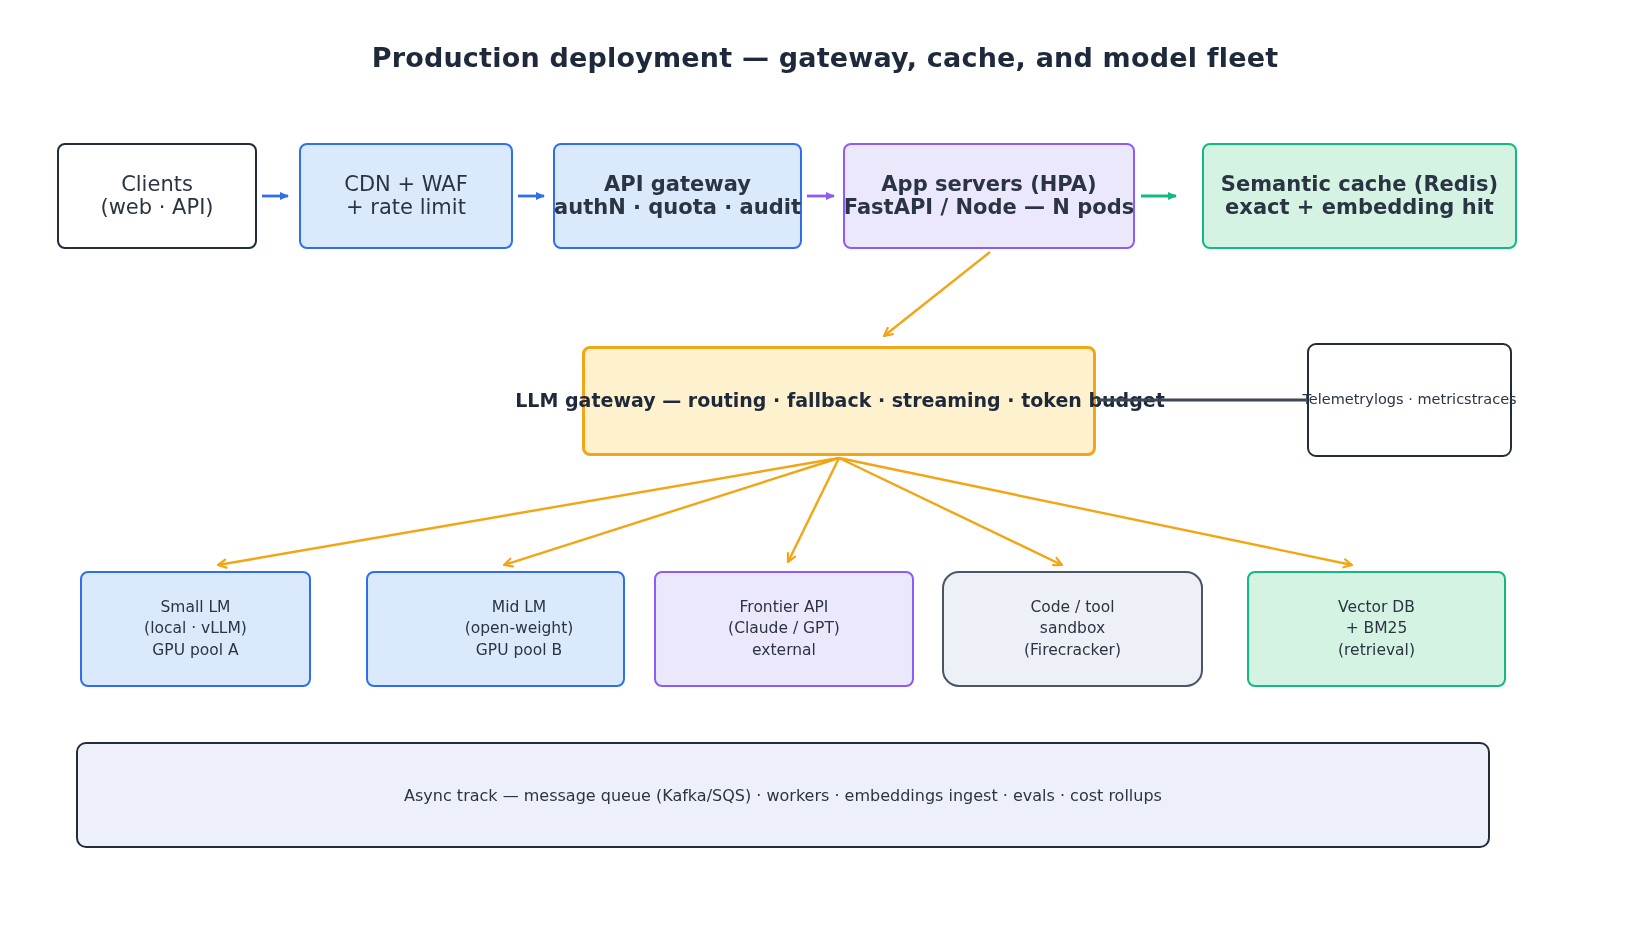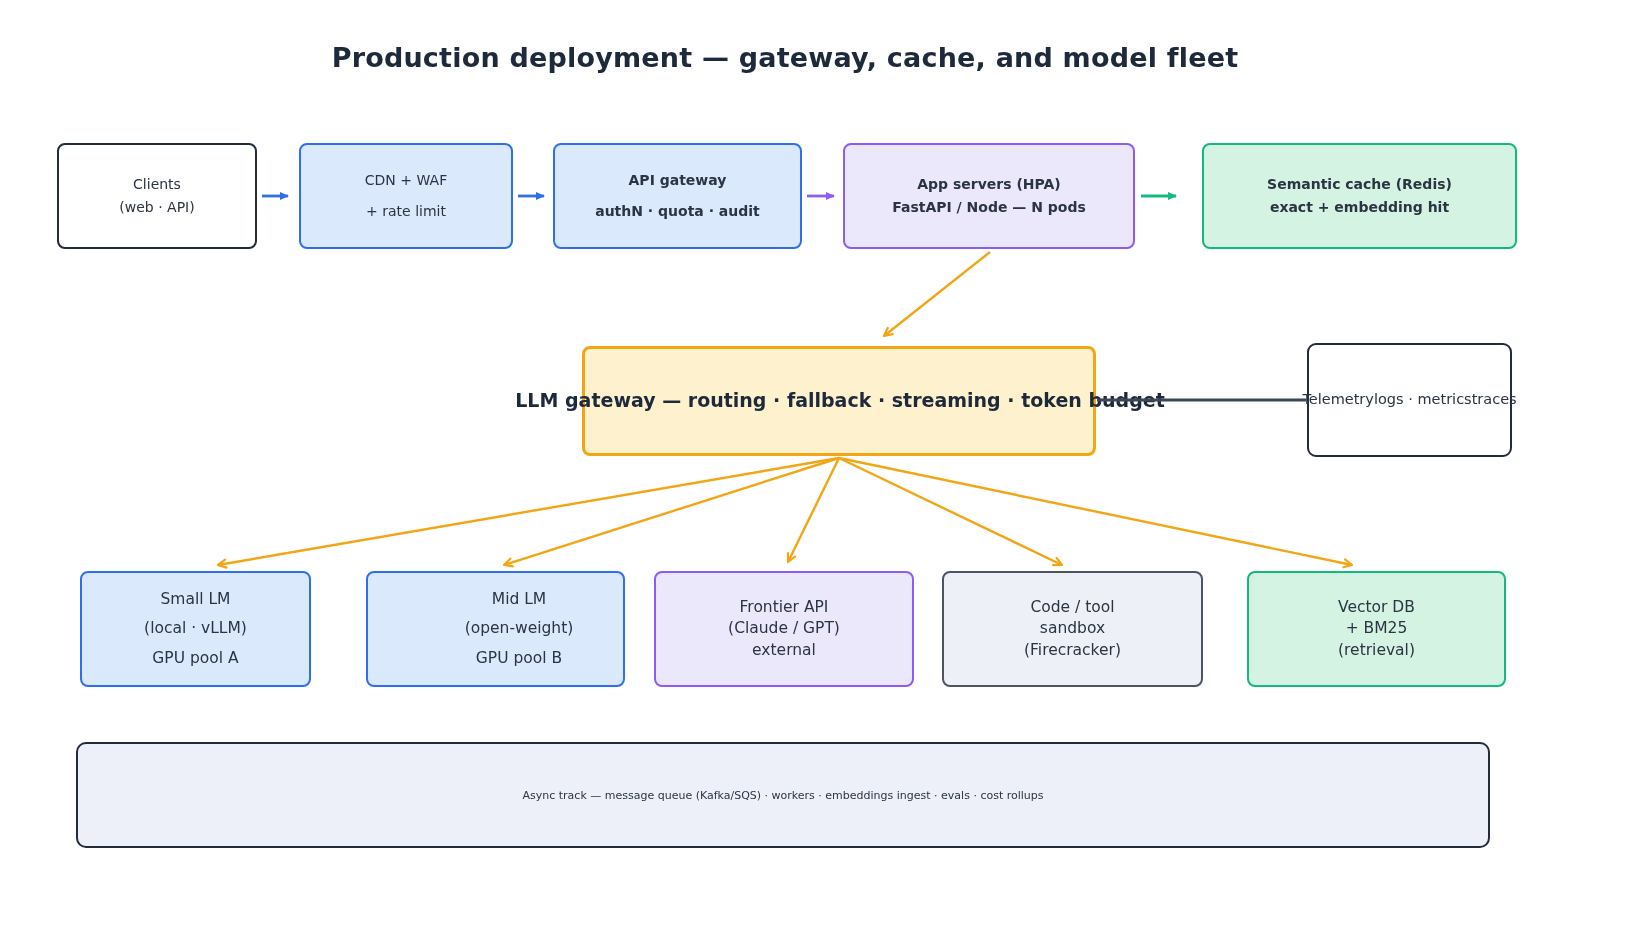--- a/index.html
+++ b/index.html
@@ -11,32 +11,32 @@
     --slate_border:#4b5563; --gray_fill:#edf0f7; --async_fill:#edf0f8;
     --edge_dark:#3d4656;
   }
   html,body{margin:0;padding:0;background:#ffffff;}
   .canvas{
     position:relative;width:1644px;height:941px;background:#fff;overflow:hidden;
     font-family:"DejaVu Sans","Liberation Sans",sans-serif;color:var(--node_text);
   }
   .title{
     position:absolute;left:0;top:42px;width:1570px;text-align:center;
-    font-size:27px;font-weight:bold;color:var(--title_text);letter-spacing:.2px;
+    font-size:27px;font-weight:bold;color:var(--title_text);letter-spacing:.2px;padding-left:40px;
   }
   .node{
     position:absolute;box-sizing:border-box;border-style:solid;border-width:2.2px;
     border-radius:8px;display:flex;flex-direction:column;justify-content:center;
     align-items:center;text-align:center;z-index:1;
   }
-  .node .ln{font-size:14px;line-height:23px;white-space:nowrap;}
+  .node .ln{font-size:21px;line-height:23px;white-space:nowrap;}
   .node.small-text .ln{font-size:15.5px;line-height:21.5px;}
   .node.bold .ln{font-weight:bold;}
   .v-dark{background:#ffffff;border-color:var(--dark_border);border-width:2.4px;}
-  .v-blue{background:var(--blue_fill);border-color:var(--blue_border);gap:8px;}
+  .v-blue{background:var(--blue_fill);border-color:var(--blue_border);}
   .v-purple{background:var(--purple_fill);border-color:var(--purple_border);}
   .v-green{background:var(--green_fill);border-color:var(--green_border);margin-left:16px;}
   .v-gray{background:var(--gray_fill);border-color:var(--slate_border);}
   .gateway-box{
     position:absolute;left:582px;top:346px;width:514px;height:110px;box-sizing:border-box;
     background:var(--orange_fill);border:3px solid var(--orange_border);border-radius:8px;z-index:1;
   }
   .gateway-label{
     position:absolute;left:482px;top:389px;width:716px;text-align:center;white-space:nowrap;
     font-size:19px;font-weight:bold;color:var(--title_text);z-index:4;
@@ -45,37 +45,37 @@
     position:absolute;left:1307px;top:343px;width:205px;height:114px;box-sizing:border-box;
     background:#fff;border:2.6px solid var(--dark_border);border-radius:9px;
     display:flex;flex-direction:row;justify-content:center;align-items:center;z-index:1;
   }
   .telemetry .ln{font-size:14.5px;line-height:19.5px;white-space:nowrap;}
   .async{
     position:absolute;left:76px;top:742px;width:1414px;height:106px;box-sizing:border-box;
     background:var(--async_fill);border:2.6px solid var(--dark_border);border-radius:10px;
     display:flex;align-items:center;justify-content:center;z-index:1;
   }
-  .async .ln{font-size:11px;white-space:nowrap;}
+  .async .ln{font-size:16px;white-space:nowrap;}
   svg.overlay{position:absolute;left:0;top:0;z-index:5;pointer-events:none;}
   .e-blue{stroke:var(--blue_border);stroke-width:2.8;}
   .e-purple{stroke:var(--purple_border);stroke-width:2.8;}
   .e-green{stroke:var(--green_border);stroke-width:2.8;}
   .e-orange{stroke:var(--orange_border);stroke-width:2.4;}
   .e-dark{stroke:var(--edge_dark);stroke-width:3;}
   
   #n-clients{left:57px;top:143px;width:200px;height:106px;}
   #n-cdn{left:299px;top:143px;width:214px;height:106px;}
   #n-apigw{left:553px;top:143px;width:249px;height:106px;}
   #n-app{left:843px;top:143px;width:292px;height:106px;}
   #n-cache{left:1186px;top:143px;width:315px;height:106px;}
   #n-small{left:80px;top:571px;width:231px;height:116px;}
   #n-mid{left:366px;top:571px;width:259px;height:116px;padding-left:47px;}
   #n-frontier{left:654px;top:571px;width:260px;height:116px;}
-  #n-sandbox{left:942px;top:571px;width:261px;height:116px;}
+  #n-sandbox{left:942px;top:571px;width:261px;height:116px;border-radius:17px;}
   #n-vector{left:1231px;top:571px;width:259px;height:116px;}
 </style>
 </head>
 <body>
 
 <div class="canvas">
 
   <div class="title">Production deployment — gateway, cache, and model fleet</div>
 
   <div class="node v-dark" id="n-clients">

